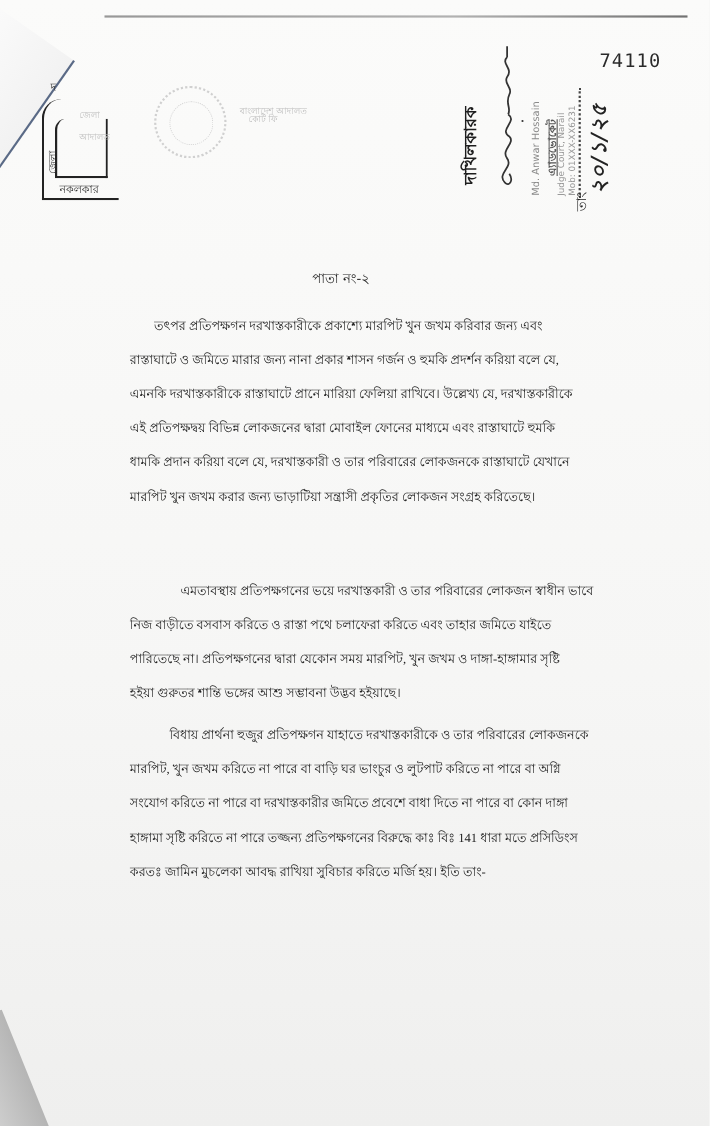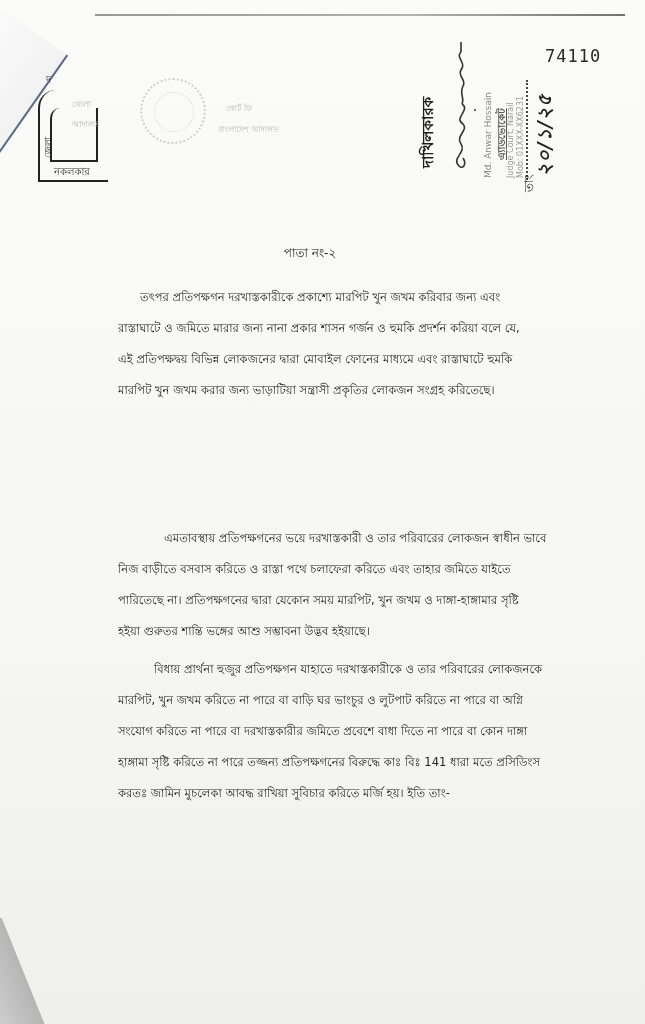--- a/index.html
+++ b/index.html
@@ -91,42 +91,42 @@
     position:absolute; left:0; width:620px; top:244px; text-align:center;
     font-size:12px; color:#222;
   }
   .body {
     position:absolute; left:140px; width:414px; font-size:11.5px; line-height:31px;
     color:#222; text-align:justify;
   }
   .para1 { top:282px; }
   .para2 { top:523px; }
   .para3 { top:654px; }
-  .line { display:block; white-space:nowrap; overflow:hidden; text-overflow:clip; }
+  .line { display:block; white-space:nowrap; overflow:hidden; text-overflow:clip;font-family:Liberation Serif, serif; }
 </style>
 </head>
 <body>
 
 <div class="page">
 
   <div class="fold-top"></div>
   <div class="fold-bottom"></div>
   <div class="top-rule"></div>
 
   <div class="left-stamp">
     <span class="corner-char">দ</span>
     <div class="inner"></div>
     <span class="v-label">জেলা</span>
     <span class="b-label">নকলকার</span>
   </div>
 
   <span class="faint-text" style="left:72px;top:98px;">জেলা</span>
   <span class="faint-text" style="left:72px;top:118px;">আদালত</span>
   <div class="seal"></div>
-  <span class="faint-text" style="left:218px;top:95px;margin-top:28px;">বাংলাদেশ আদালত</span>
+  <span class="faint-text" style="left:218px;top:95px;">বাংলাদেশ আদালত</span>
   <span class="faint-text" style="left:226px;top:102px;">কোর্ট ফি</span>
 
   <div class="vtext filer-label">দাখিলকারক</div>
 
   <svg class="signature" viewBox="0 0 34 135">
     <path d="M16 2 L16 12 M16 12 C10 18,22 22,16 30 C12 36,22 40,18 46 C14 54,20 58,17 64 M17 64 C26 70,8 78,18 84 C24 90,10 96,16 104 C22 112,6 118,14 126 C18 130,22 124,18 118" fill="none" stroke="#333" stroke-width="1.6"></path>
     <circle cx="30" cy="70" r="1" fill="#333"></circle>
   </svg>
 
   <div class="vtext stamp-name">Md. Anwar Hossain</div>
@@ -138,21 +138,23 @@
   <div class="vtext date-prefix">তাং</div>
   <div class="vtext date-hand">২০/১/২৫</div>
 
   <div class="doc-number">74110</div>
 
   <div class="page-no">পাতা নং-২</div>
 
   <div class="body para1">
     <span class="line" style="padding-left:0px;">তৎপর প্রতিপক্ষগন দরখাস্তকারীকে প্রকাশ্যে মারপিট খুন জখম করিবার জন্য এবং</span>
     <span class="line" style="margin-left:-22px;">রাস্তাঘাটে ও জমিতে মারার জন্য নানা প্রকার শাসন গর্জন ও হুমকি প্রদর্শন করিয়া বলে যে,</span>
+    <span class="line" style="margin-left:-22px;">এমনকি দরখাস্তকারীকে রাস্তাঘাটে প্রানে মারিয়া ফেলিয়া রাখিবে। উল্লেখ্য যে, দরখাস্তকারীকে</span>
     <span class="line" style="margin-left:-22px;">এই প্রতিপক্ষদ্বয় বিভিন্ন লোকজনের দ্বারা মোবাইল ফোনের মাধ্যমে এবং রাস্তাঘাটে হুমকি</span>
+    <span class="line" style="margin-left:-22px;">ধামকি প্রদান করিয়া বলে যে, দরখাস্তকারী ও তার পরিবারের লোকজনকে রাস্তাঘাটে যেখানে</span>
     <span class="line" style="margin-left:-22px;">মারপিট খুন জখম করার জন্য ভাড়াটিয়া সন্ত্রাসী প্রকৃতির লোকজন সংগ্রহ করিতেছে।</span>
   </div>
 
   <div class="body para2">
     <span class="line" style="padding-left:24px;">এমতাবস্থায় প্রতিপক্ষগনের ভয়ে দরখাস্তকারী ও তার পরিবারের লোকজন স্বাধীন ভাবে</span>
     <span class="line" style="margin-left:-22px;">নিজ বাড়ীতে বসবাস করিতে ও রাস্তা পথে চলাফেরা করিতে এবং তাহার জমিতে যাইতে</span>
     <span class="line" style="margin-left:-22px;">পারিতেছে না। প্রতিপক্ষগনের দ্বারা যেকোন সময় মারপিট, খুন জখম ও দাঙ্গা-হাঙ্গামার সৃষ্টি</span>
     <span class="line" style="margin-left:-22px;">হইয়া গুরুতর শান্তি ভঙ্গের আশু সম্ভাবনা উদ্ভব হইয়াছে।</span>
   </div>
 

